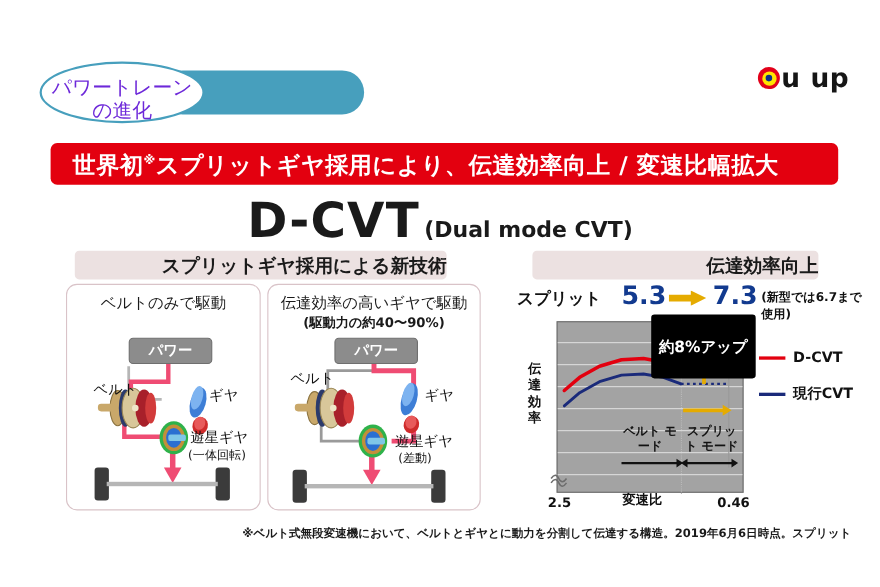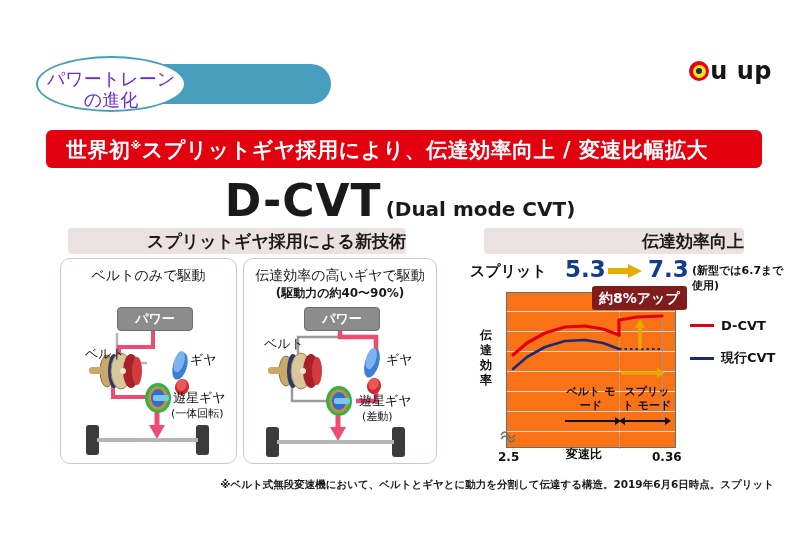--- a/index.html
+++ b/index.html
@@ -131,36 +131,36 @@
   .ratio-arrow {
     position: absolute; left: 138px; top: 6px; width: 34px; height: 14px;
   }
   .ratio-to { position: absolute; left: 178px; top: -2px; font-size: 23px; font-weight: bold; color: #123a8f; }
   .ratio-note { position: absolute; left: 222px; top: 5px; font-size: 11px; font-weight: bold; color: #111; }
 
   
   .chart-area { position: absolute; left: 470px; top: 288px; width: 320px; height: 185px; }
   .plot {
     position: absolute; left: 36px; top: 4px; width: 170px; height: 156px;
-    border: 1.5px solid #6d6d6d; background: #f97316; box-sizing: border-box;
+    border: 1.5px solid #6d6d6d; background: #a3a3a3; box-sizing: border-box;
   }
   .grid-line { position: absolute; left: 0; right: 0; height: 1px; background: #dcdcdc; }
   .ylabel {
     position: absolute; left: 8px; top: 40px;
     width: 16px; font-size: 12px; font-weight: bold; color: #111;
     line-height: 15px; text-align: center;
   }
   .ylabel span { display: block; }
   .xtick { position: absolute; font-size: 12px; font-weight: bold; color: #111; top: 162px; }
   .xtick-left { left: 28px; }
   .xtick-right { left: 182px; }
   .xlabel { position: absolute; top: 158px; left: 96px; font-size: 12px; font-weight: bold; color: #111; }
   .badge8 {
     position: absolute; left: 122px; top: -2px;
-    background: #7f1d1d; border-radius: 3px; padding: 2px 7px;
+    background: #000000; border-radius: 3px; padding: 19px 7px;
   }
   .badge8 span { font-size: 14px; font-weight: bold; color: #ffffff; white-space: nowrap; }
   .legend { position: absolute; left: 220px; top: 30px; }
   .legend-item { display: flex; align-items: center; margin-bottom: 16px; }
   .legend-swatch { width: 24px; height: 3px; margin-right: 7px; }
   .legend-label { font-size: 13px; font-weight: bold; color: #111; }
   .mode-lbl {
     position: absolute; font-size: 11px; font-weight: bold; color: #111;
     text-align: center; line-height: 14px; width: 56px;
   }
@@ -390,21 +390,21 @@
         <path d="M1 8 Q5 2 8 8 Q11 14 15 8" stroke="#6d6d6d" stroke-width="1.4" fill="none"></path>
         <path d="M1 4 Q5 -2 8 4 Q11 10 15 4" stroke="#6d6d6d" stroke-width="1.4" fill="none"></path>
       </svg>
     </div>
 
     <div class="badge8">
       <span>約8%アップ</span>
     </div>
 
     <div class="xtick xtick-left">2.5</div>
-    <div class="xtick xtick-right">0.36</div>
+    <div class="xtick xtick-right">0.46</div>
     <div class="xlabel">変速比</div>
 
     <div class="legend">
       <div class="legend-item">
         <span class="legend-swatch" style="background:#e3000f;"></span>
         <span class="legend-label">D-CVT</span>
       </div>
       <div class="legend-item">
         <span class="legend-swatch" style="background:#1a2a7a;"></span>
         <span class="legend-label">現行CVT</span>

